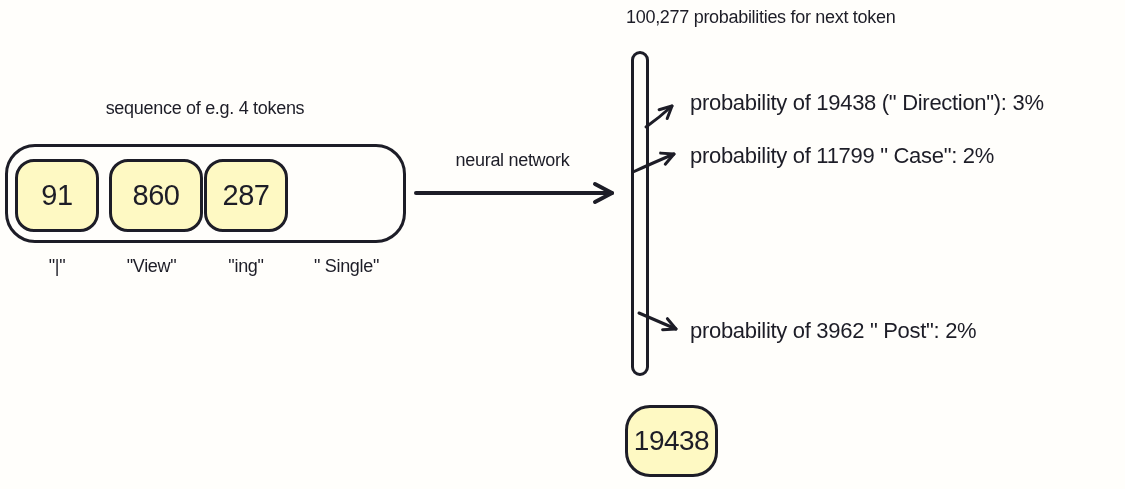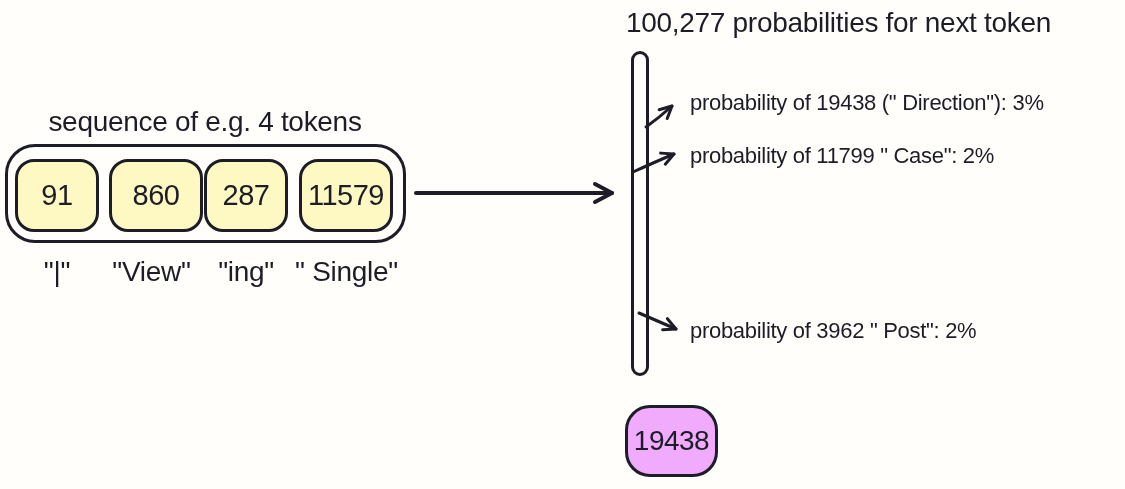--- a/index.html
+++ b/index.html
@@ -6,26 +6,26 @@
   html,body { background:#ffffff; }
   .canvas {
     position:relative;
     width:1125px; height:489px;
     background:#fffefb;
     font-family:"Liberation Sans", sans-serif;
     color:#1d1d27;
     overflow:hidden;
   }
   .abs { position:absolute; }
-  .label { font-size:28px; letter-spacing:-0.3px; white-space:pre; }
+  .label { font-size:18px; letter-spacing:-0.3px; white-space:pre; }
   .small { font-size:22px; letter-spacing:-0.3px; }
   .center { text-align:center; }
 
   
-  .seq-title { left:5px; top:106px; width:400px; }
+  .seq-title { left:5px; top:98px; width:400px; }
   .seq-outer {
     left:5px; top:144px; width:401px; height:99px;
     border:3.5px solid #1d1d27; border-radius:30px;
   }
   .token-box {
     top:159px; height:73px;
     border:3.5px solid #1d1d27; border-radius:19px;
     display:flex; align-items:center; justify-content:center;
     font-size:29px; letter-spacing:-0.5px;
     background:#fef9c3;
@@ -55,21 +55,21 @@
   .p1 { top:143px; }
   .p2 { top:318px; }
 
   
   .ans-label { left:434px; top:428px; }
   .ans-box {
     left:625px; top:405px; width:93px; height:72px;
     border:3.5px solid #1d1d27; border-radius:25px;
     display:flex; align-items:center; justify-content:center;
     font-size:28px; letter-spacing:-0.5px;
-    background:#f0abfc;
+    background:#fef9c3;
     text-align:center;
   }
 
   .arrow-layer { left:0; top:0; width:1125px; height:489px; pointer-events:none; }
 </style>
 </head>
 <body>
 
 <div class="canvas">
 
@@ -79,29 +79,27 @@
 
   <div class="abs token-box tb0">
     <span>91</span>
   </div>
   <div class="abs token-box tb1">
     <span>860</span>
   </div>
   <div class="abs token-box tb2">
     <span>287</span>
   </div>
-  <div class="abs token-box tb3">
-    <span>11579</span>
-  </div>
 
   <div class="abs label center token-label tl0">"|"</div>
   <div class="abs label center token-label tl1">"View"</div>
   <div class="abs label center token-label tl2">"ing"</div>
   <div class="abs label center token-label tl3">" Single"</div>
 
+  <div class="abs label center nn-label">neural network</div>
 
   <div class="abs label out-title">100,277 probabilities for next token</div>
 
   <div class="abs prob-bar"></div>
 
   <div class="abs small prob-line p0">probability of 19438 (" Direction"): 3%</div>
   <div class="abs small prob-line p1">probability of 11799 " Case": 2%</div>
   <div class="abs small prob-line p2">probability of 3962 " Post": 2%</div>
 
   <div class="abs ans-box">

